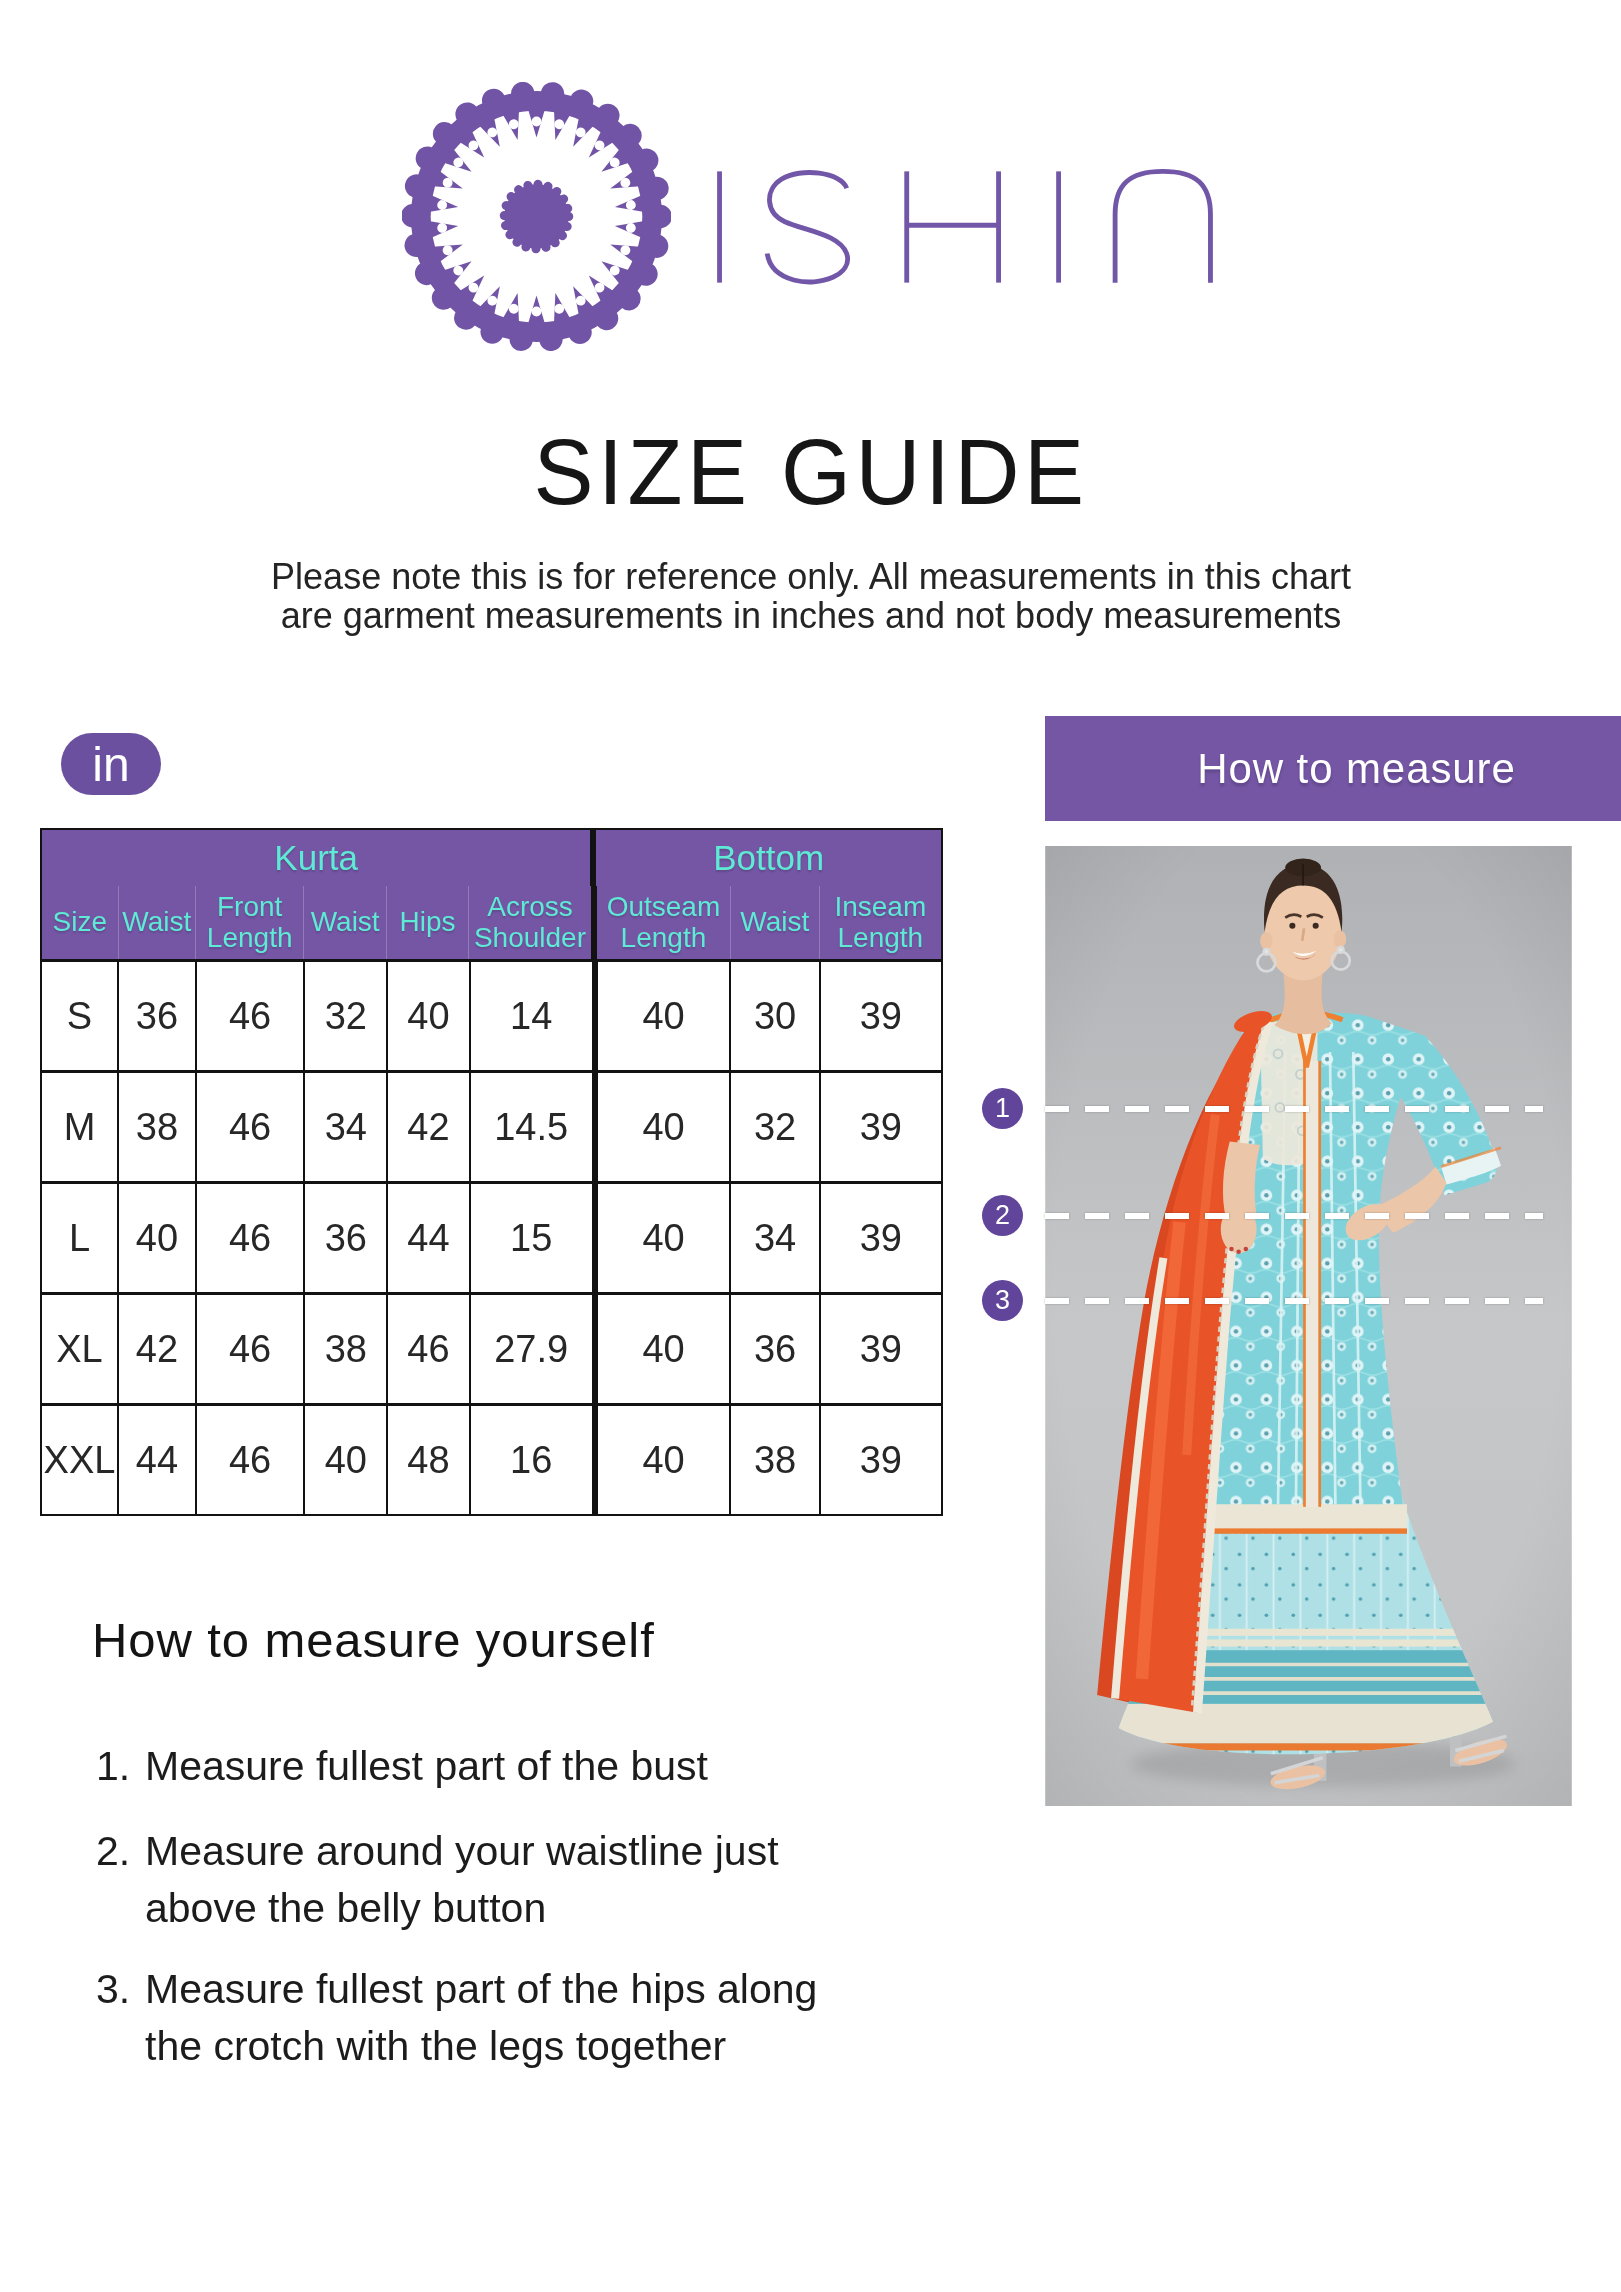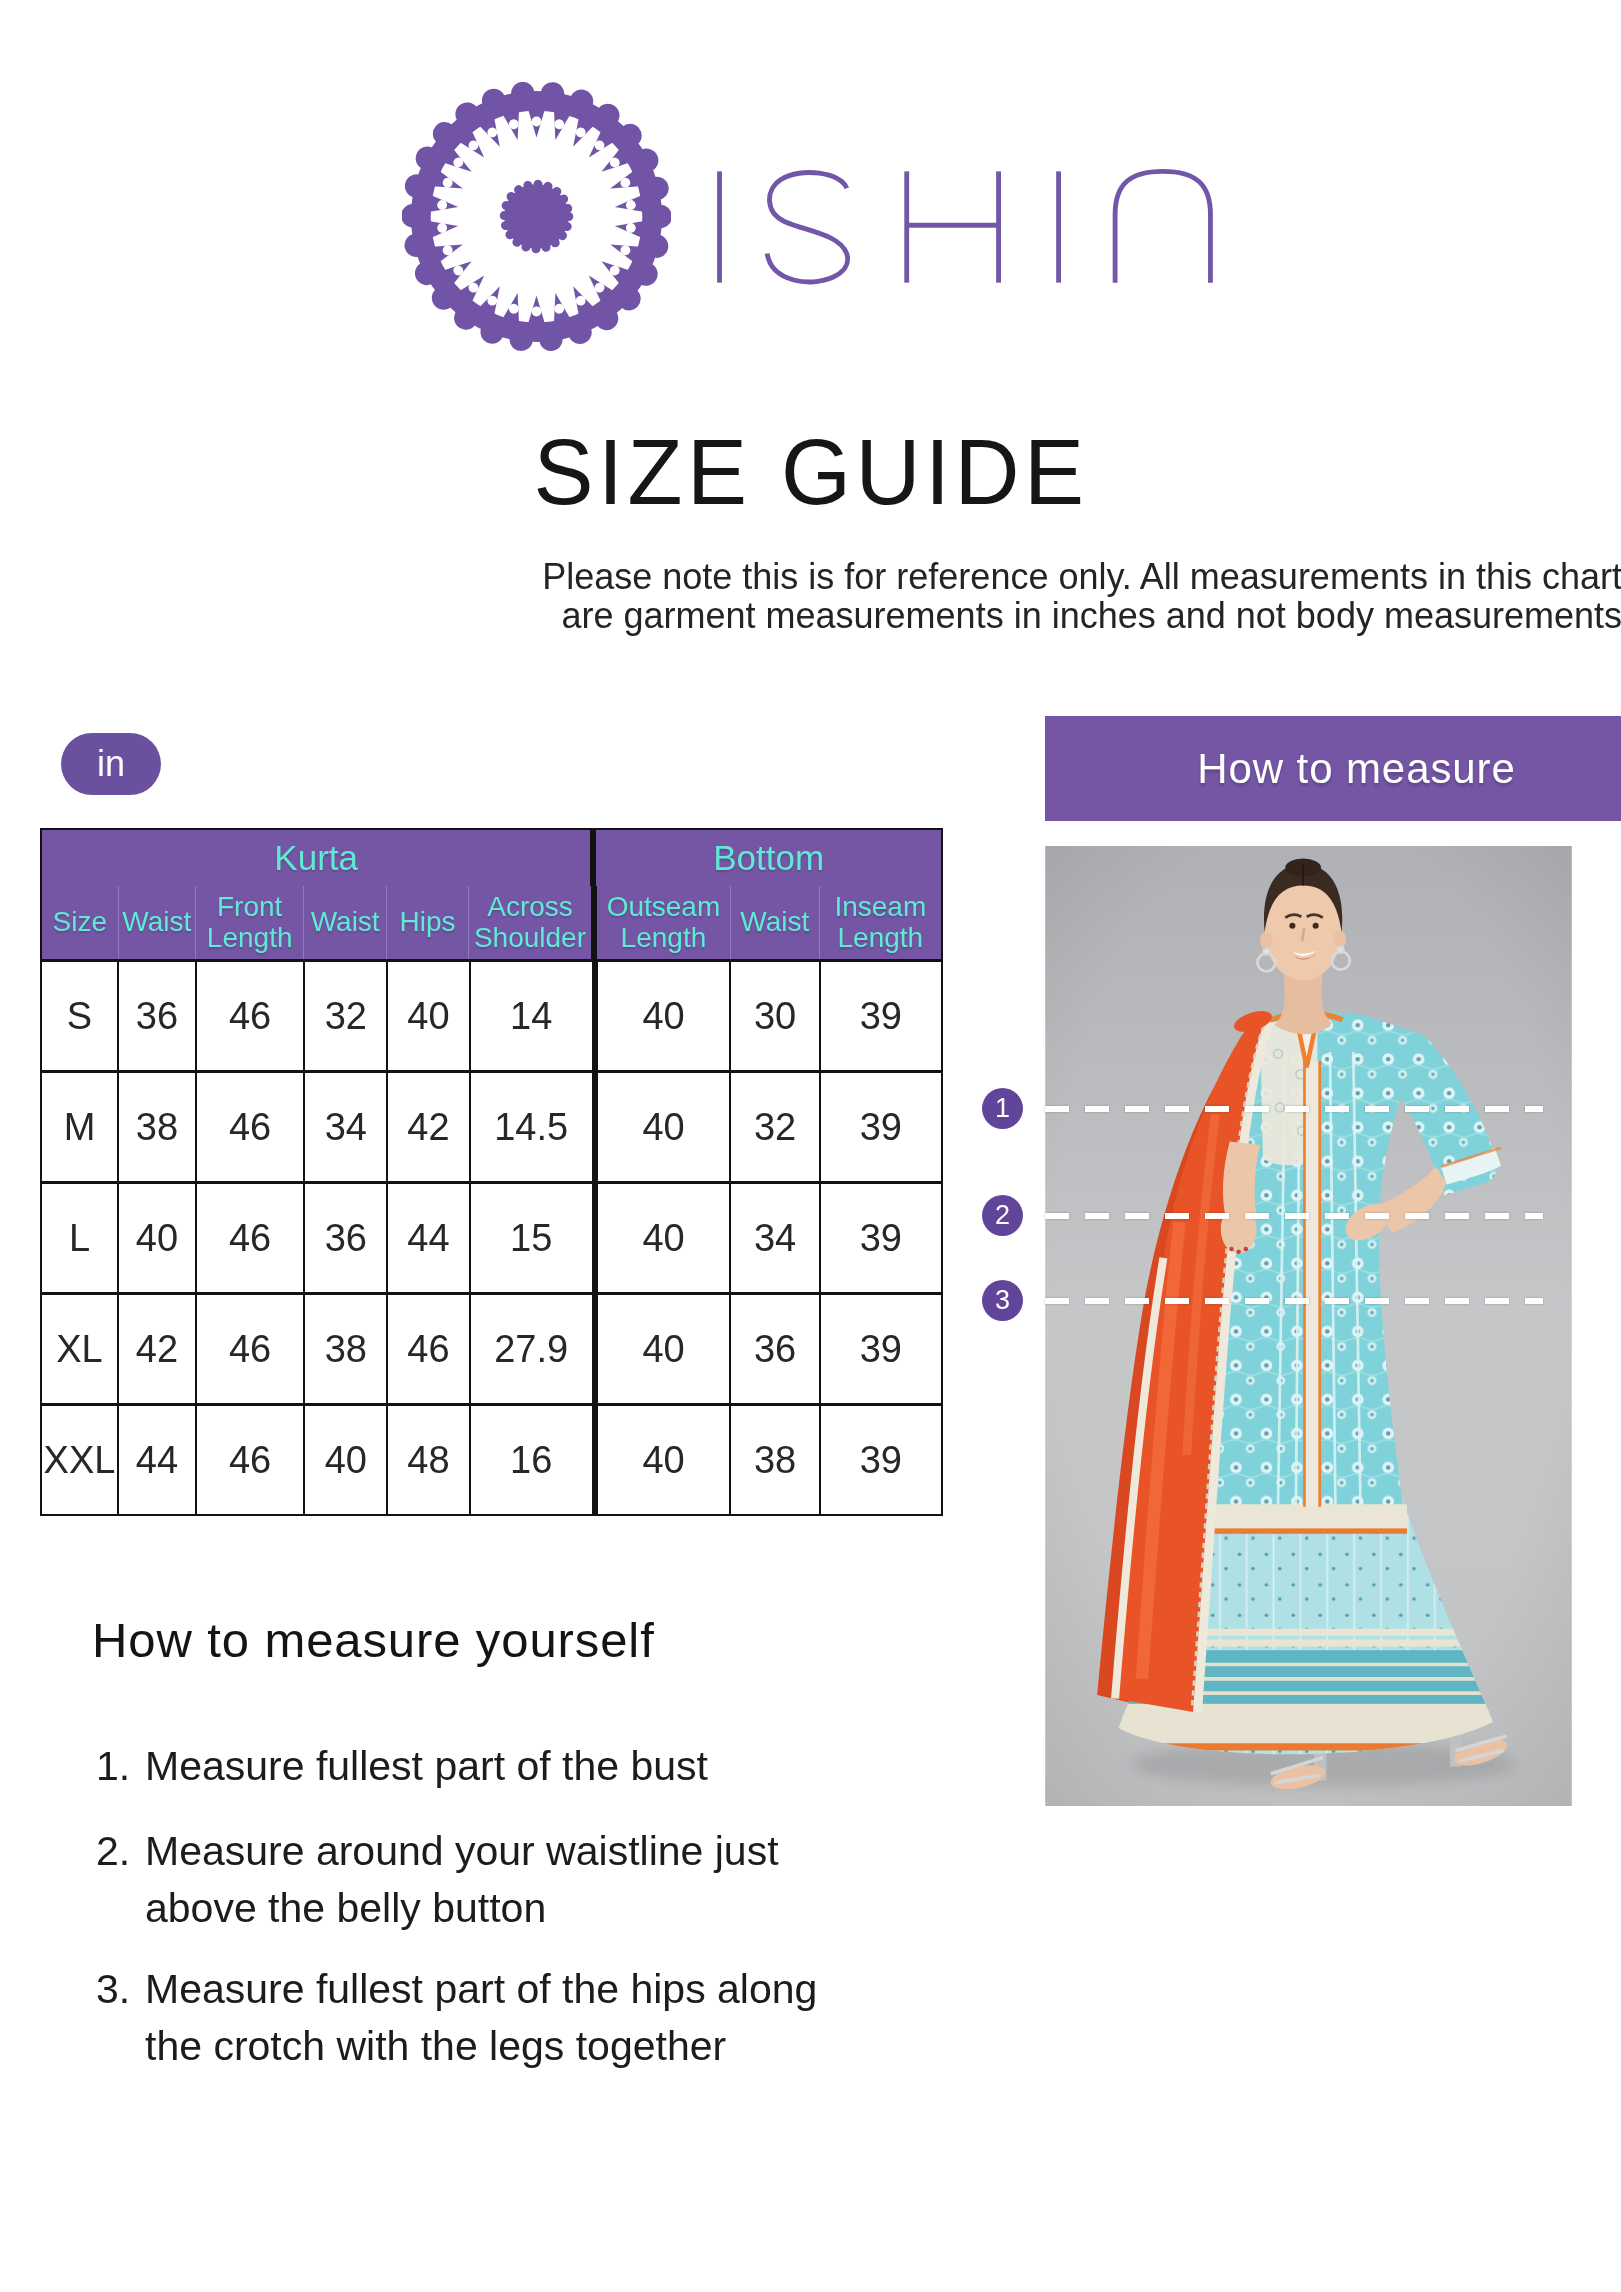--- a/index.html
+++ b/index.html
@@ -8,27 +8,27 @@
        font-family:"Liberation Sans",sans-serif;overflow:hidden}
 
   
   .mandala{position:absolute;left:402px;top:82px;width:269px;height:269px}
   .wordmark{position:absolute;left:716px;top:168px;width:498px;height:118px}
 
   
   .size-title{position:absolute;left:0;right:0;top:421px;text-align:center;
               font-size:90px;letter-spacing:4.5px;color:#161616;font-weight:400;
               transform:scaleY(1.02)}
-  .note{position:absolute;left:0;right:0;top:557px;text-align:right;
+  .note{position:absolute;left:0;right:0;top:557px;text-align:center;
         font-size:36px;line-height:1.09;color:#242424}
   .note span{display:block}
 
   
   .unit-badge{position:absolute;left:61px;top:733px;width:100px;height:62px;
-              border-radius:31px;background:#6b509f;color:#fff;font-size:36px;
+              border-radius:31px;background:#6b509f;color:#fff;font-size:48px;
               display:flex;align-items:center;justify-content:center}
 
   
   .tbl{position:absolute;left:40px;top:828px;width:903px;
        border:2.7px solid #121212;box-sizing:border-box;background:#fff}
   .band{display:flex;background:#7456a5;color:#5eead4;text-shadow:0 1.8px 1.8px rgba(0,0,0,.15)}
   .band1{height:56px;font-size:35px}
   .band2{height:73px;font-size:28px;line-height:1.08}
   .hc{display:flex;align-items:center;justify-content:center;text-align:center;
       flex:1 1 0;border-right:1.8px solid rgba(255,255,255,.22);box-sizing:border-box}

